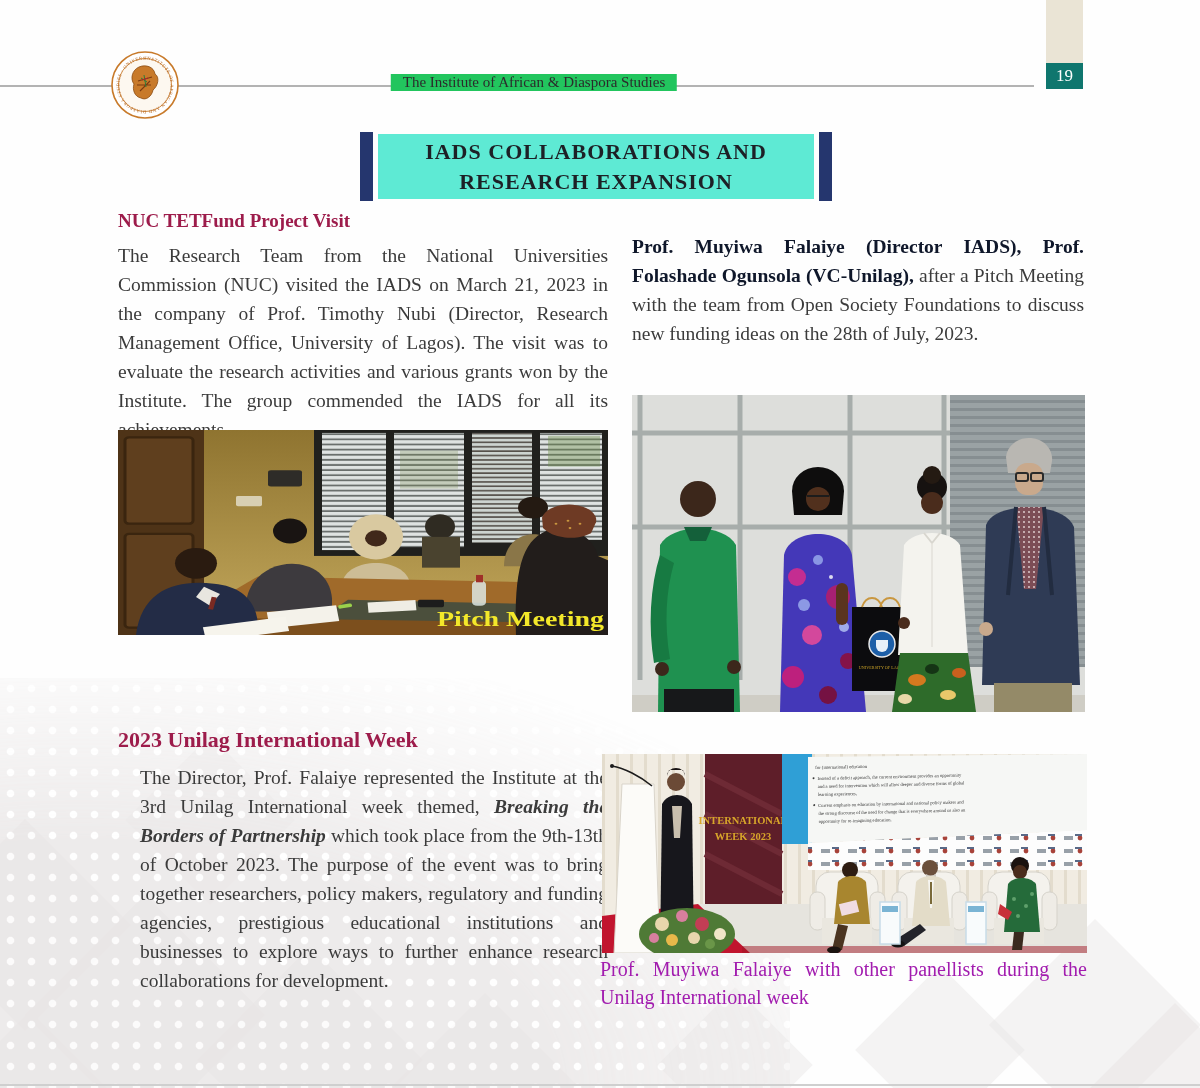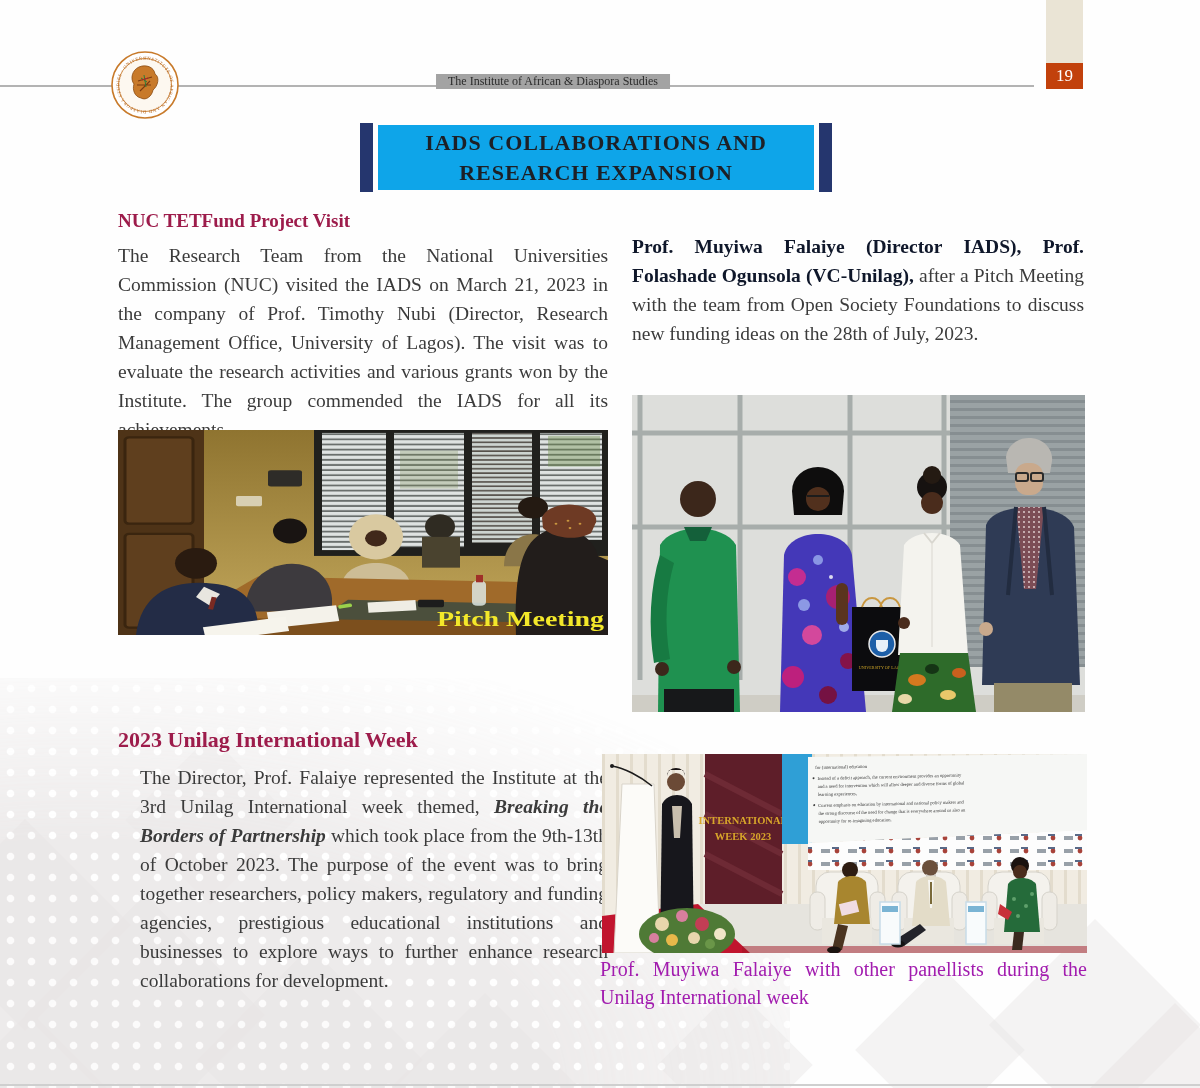--- a/index.html
+++ b/index.html
@@ -10,30 +10,30 @@
   .diamond{position:absolute;background:#e7e3e3;transform:rotate(45deg);opacity:.55;}
   .bg-dots{position:absolute;left:0;top:678px;width:790px;height:410px;
     background-color:#e9e6e6;
     background-image:radial-gradient(circle,#ffffff 3.2px,rgba(255,255,255,0) 4.3px);
     background-size:21px 21px;opacity:.78;
     -webkit-mask-image:radial-gradient(135% 135% at 10% 100%,#000 45%,transparent 84%);
     mask-image:radial-gradient(135% 135% at 10% 100%,#000 45%,transparent 84%);}
   .bottom-line{position:absolute;left:0;top:1084px;width:1200px;height:2px;background:#cfcfcf;}
   
   .header-rule{position:absolute;left:0;top:85px;width:1034px;height:2px;background:#b3b3b3;z-index:1;}
-  .header-title{position:absolute;top:74px;left:553px;transform:translateX(-50%);
-    background:#a3a3a3;padding:0 12px;font-size:12px;color:#2b2b2b;white-space:nowrap;z-index:2;}
+  .header-title{position:absolute;top:74px;left:534px;transform:translateX(-50%);
+    background:#22c55e;padding:0 12px;font-size:15px;color:#2b2b2b;white-space:nowrap;z-index:2;}
   .logo{position:absolute;left:111px;top:51px;width:68px;height:68px;z-index:3;}
   .page-tab-col{position:absolute;left:1046px;top:0;width:37px;height:63px;background:#eae4d5;z-index:2;}
-  .page-tab-box{position:absolute;left:1046px;top:63px;width:37px;height:26px;background:#c2410c;
+  .page-tab-box{position:absolute;left:1046px;top:63px;width:37px;height:26px;background:#0f766e;
     color:#ffffff;font-size:17px;display:flex;align-items:center;justify-content:center;z-index:2;}
   
   .banner{position:absolute;left:360px;top:121px;display:flex;align-items:center;z-index:2;}
   .banner .bar{width:13px;height:69px;background:#25366e;}
-  .banner .box{width:436px;height:65px;margin:4px 5px;background:#0ea5e9;display:flex;flex-direction:column;
+  .banner .box{width:436px;height:65px;margin:13px 5px;background:#5eead4;display:flex;flex-direction:column;
     align-items:center;justify-content:center;}
   .banner .box div{font-size:22px;font-weight:bold;letter-spacing:1px;color:#1d2026;line-height:30px;}
   
   .col{position:absolute;z-index:2;}
   .h-magenta{color:#9d1c4b;font-weight:bold;}
   .nuc-col{left:118px;top:210px;width:490px;}
   .nuc-col h2{margin:0 0 9px 0;font-size:19px;}
   .body-text{font-size:19.5px;line-height:29px;text-align:justify;margin:0;color:#3b3b3b;}
   .pitch-col{left:632px;top:232px;width:452px;}
   .pitch-col b{color:#0f172a;}

